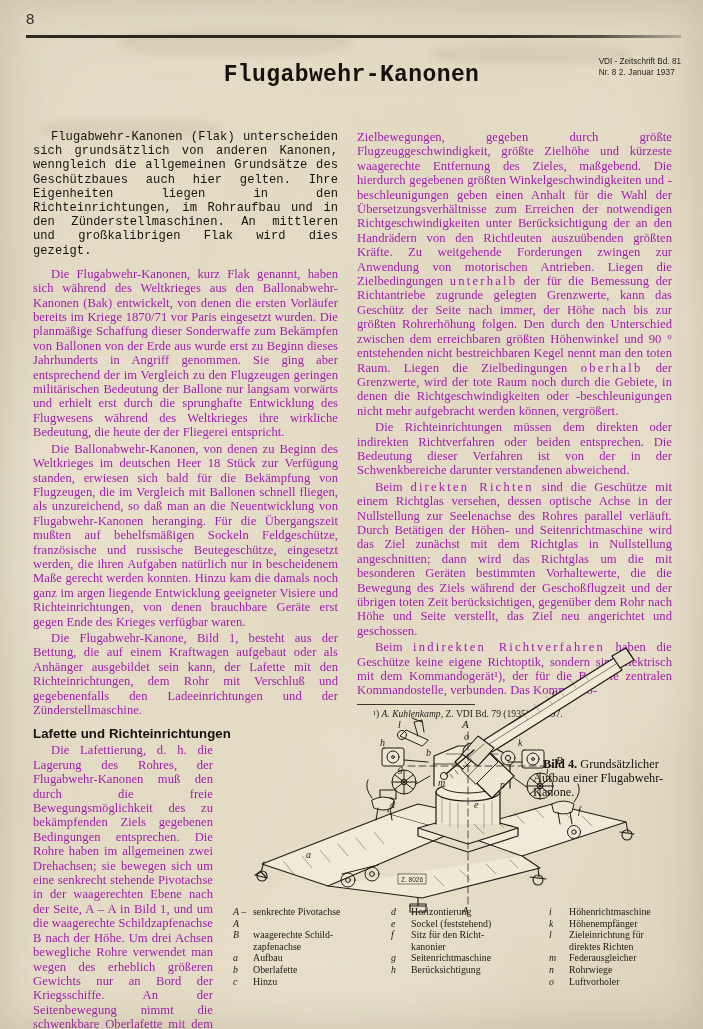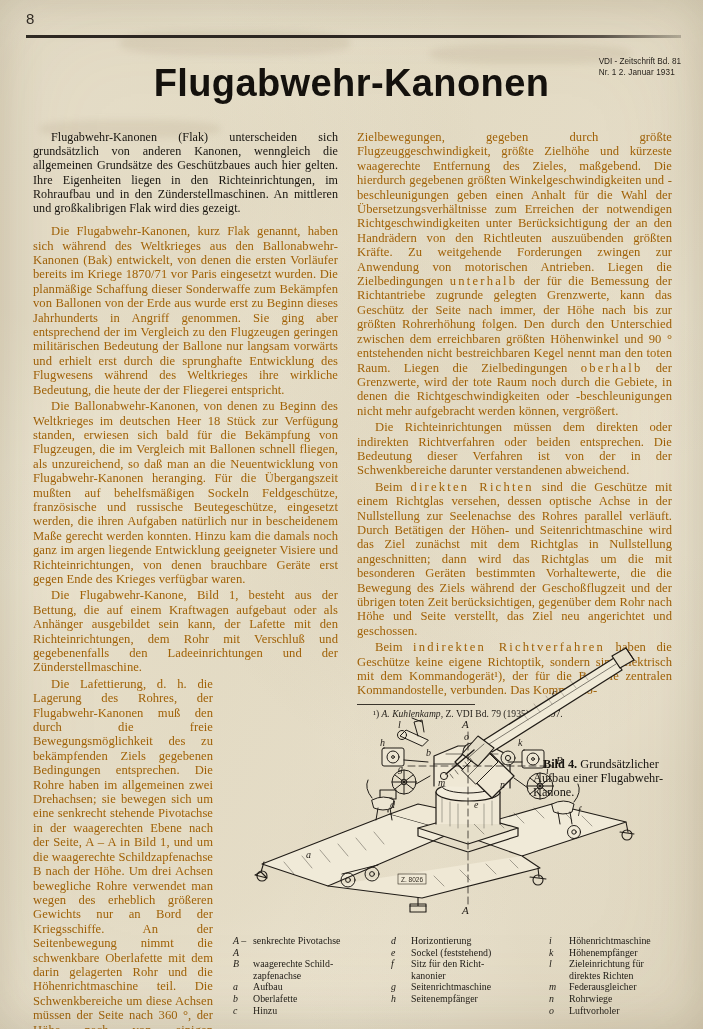--- a/index.html
+++ b/index.html
@@ -56,23 +56,23 @@
     position:absolute; left:26px; right:22px; top:35px;
     height:3px;
     background:linear-gradient(to right, #2c2722 0%, #2c2722 72%, rgba(44,39,34,.75) 88%, rgba(44,39,34,.25) 100%);
     transform-origin:left center;
   }
 
   
   .title {
     position:absolute; left:0; right:0; top:62px;
     text-align:center;
-    font-family:Liberation Sans, sans-serif;
+    font-family:Liberation Mono, monospace;
     font-weight:bold;
-    font-size:38px;
+    font-size:23px;
     letter-spacing:.4px;
     color:#15120e;
   }
   .byline {
     position:absolute; left:0; right:0; top:99px;
     text-align:center;
     font-family:"Liberation Sans", sans-serif;
     font-size:12.4px;
     letter-spacing:.25px;
     color:#1b1713;
@@ -86,29 +86,29 @@
   .col-right {
     position:absolute; left:357px; top:130px; width:315px;
   }
   p.body {
     margin:0 0 0 0;
     text-indent:18px;
     text-align:justify;
     font-size:12.6px;
     line-height:14.4px;
     letter-spacing:.05px;
-    color:#a16207;
+    color:#a21caf;
     -webkit-font-smoothing:none;
   }
   p.body + p.body { margin-top:2px; }
   p.lead {
     margin:0;
     text-indent:18px;
     text-align:justify;
-    font-family:Liberation Serif, serif;
+    font-family:Liberation Mono, monospace;
     font-size:12.1px;
     line-height:14.2px;
     letter-spacing:.05px;
     color:#17140f;
   }
   .sp { letter-spacing:2.2px; }
   .subhead {
     font-family:"Liberation Sans", sans-serif;
     font-weight:bold;
     font-size:13.2px;
@@ -137,21 +137,21 @@
     position:absolute; left:533px; top:757px; width:160px;
     font-size:12.3px; line-height:14px; color:#17140f;
     text-indent:10px;
   }
   .figcaption b{ font-weight:bold; }
 
   
   .legend {
     position:absolute; left:233px; top:906px; width:460px;
     display:flex; gap:14px;
-    font-size:9.9px; line-height:11.6px; color:#1d1a15;margin-top:29px;
+    font-size:9.9px; line-height:11.6px; color:#1d1a15;
   }
   .legend .lcol { width:152px; }
   .legend .lrow { display:flex; }
   .legend .key {
     width:20px; flex:0 0 20px;
     font-style:italic; text-align:left;
   }
   .legend .txt { flex:1; }
   .legend .cont { padding-left:20px; }
 
@@ -170,32 +170,33 @@
 <div class="smudge" style="left:120px; top:30px; width:230px; height:26px;"></div>
 <div class="smudge" style="left:40px; top:120px; width:180px; height:18px;"></div>
 <div class="smudge" style="left:430px; top:44px; width:200px; height:20px;"></div>
 
 <div class="page">
 
   <div class="runhead">
     <div class="folio">8</div>
     <div class="journal">
       <div>VDI - Zeitschrift  Bd. 81</div>
-      <div class="l2">Nr. 1     2. Januar 1931</div>
+      <div class="l2">Nr. 8     2. Januar 1937</div>
     </div>
   </div>
   <div class="rule-top"></div>
 
   <div class="title">Flugabwehr-Kanonen</div>
 
   <div class="col-left">
     <p class="lead">Flugabwehr-Kanonen (Flak) unterscheiden sich grundsätzlich von anderen Kanonen, wenngleich die allgemeinen Grundsätze des Geschützbaues auch hier gelten. Ihre Eigenheiten liegen in den Richteinrichtungen, im Rohraufbau und in den Zünderstellmaschinen. An mittleren und großkalibrigen Flak wird dies gezeigt.</p>
     <p class="body" style="margin-top:9px">Die Flugabwehr-Kanonen, kurz Flak genannt, haben sich während des Weltkrieges aus den Ballonabwehr-Kanonen (Bak) entwickelt, von denen die ersten Vorläufer bereits im Kriege 1870/71 vor Paris eingesetzt wurden. Die planmäßige Schaffung dieser Sonderwaffe zum Bekämpfen von Ballonen von der Erde aus wurde erst zu Beginn dieses Jahrhunderts in Angriff genommen. Sie ging aber entsprechend der im Vergleich zu den Flugzeugen geringen militärischen Bedeutung der Ballone nur langsam vorwärts und erhielt erst durch die sprunghafte Entwicklung des Flugwesens während des Weltkrieges ihre wirkliche Bedeutung, die heute der der Fliegerei entspricht.</p>
     <p class="body">Die Ballonabwehr-Kanonen, von denen zu Beginn des Weltkrieges im deutschen Heer 18 Stück zur Verfügung standen, erwiesen sich bald für die Bekämpfung von Flugzeugen, die im Vergleich mit Ballonen schnell fliegen, als unzureichend, so daß man an die Neuentwicklung von Flugabwehr-Kanonen heranging. Für die Übergangszeit mußten auf behelfsmäßigen Sockeln Feldgeschütze, französische und russische Beutegeschütze, eingesetzt werden, die ihren Aufgaben natürlich nur in bescheidenem Maße gerecht werden konnten. Hinzu kam die damals noch ganz im argen liegende Entwicklung geeigneter Visiere und Richteinrichtungen, von denen brauchbare Geräte erst gegen Ende des Krieges verfügbar waren.</p>
     <p class="body">Die Flugabwehr-Kanone, Bild 1, besteht aus der Bettung, die auf einem Kraftwagen aufgebaut oder als Anhänger ausgebildet sein kann, der Lafette mit den Richteinrichtungen, dem Rohr mit Verschluß und gegebenenfalls den Ladeeinrichtungen und der Zünderstellmaschine.</p>
+    <div class="subhead">Lafette und Richteinrichtungen</div>
     <p class="body narrow">Die Lafettierung, d. h. die Lagerung des Rohres, der Flugabwehr-Kanonen muß den durch die freie Bewegungsmöglichkeit des zu bekämpfenden Ziels gegebenen Bedingungen entsprechen. Die Rohre haben im allgemeinen zwei Drehachsen; sie bewegen sich um eine senkrecht stehende Pivotachse in der waagerechten Ebene nach der Seite, A – A in Bild 1, und um die waagerechte Schildzapfenachse B nach der Höhe. Um drei Achsen bewegliche Rohre verwendet man wegen des erheblich größeren Gewichts nur an Bord der Kriegsschiffe. An der Seitenbewegung nimmt die schwenkbare Oberlafette mit dem darin gelagerten Rohr und die Höhenrichtmaschine teil. Die Schwenkbereiche um diese Achsen müssen der Seite nach 360 °, der Höhe nach von einigen Minusgraden bis höchstens 90 ° betragen.</p>
 
   </div>
 
   <div class="col-right">
     <p class="body" style="text-indent:0"><span>Zielbewegungen, gegeben durch größte Flugzeuggeschwindigkeit, größte Zielhöhe und kürzeste waagerechte Entfernung des Zieles, maßgebend. Die hierdurch gegebenen größten Winkelgeschwindigkeiten und -beschleunigungen geben einen Anhalt für die Wahl der Übersetzungsverhältnisse zum Erreichen der notwendigen Richtgeschwindigkeiten unter Berücksichtigung der an den Handrädern von den Richtleuten auszuübenden größten Kräfte. Zu weitgehende Forderungen zwingen zur Anwendung von motorischen Antrieben. Liegen die Zielbedingungen</span> <span class="sp">unterhalb</span><span> der für die Bemessung der Richtantriebe zugrunde gelegten Grenzwerte, kann das Geschütz der Seite nach immer, der Höhe nach bis zur größten Rohrerhöhung folgen. Den durch den Unterschied zwischen dem erreichbaren größten Höhenwinkel und 90 ° entstehenden nicht bestreichbaren Kegel nennt man den toten Raum. Liegen die Zielbedingungen</span> <span class="sp">oberhalb</span><span> der Grenzwerte, wird der tote Raum noch durch die Gebiete, in denen die Richtgeschwindigkeiten oder -beschleunigungen nicht mehr aufgebracht werden können, vergrößert.</span></p>
 
     <p class="body">Die Richteinrichtungen müssen dem direkten oder indirekten Richtverfahren oder beiden entsprechen. Die Bedeutung dieser Verfahren ist von der in der Schwenkbereiche darunter verstandenen abweichend.</p>
 
     <p class="body"><span>Beim </span><span class="sp">direkten Richten</span><span> sind die Geschütze mit einem Richtglas versehen, dessen optische Achse in der Nullstellung zur Seelenachse des Rohres parallel verläuft. Durch Betätigen der Höhen- und Seitenrichtmaschine wird das Ziel zunächst mit dem Richtglas in Nullstellung angeschnitten; dann wird das Richtglas um die mit besonderen Geräten bestimmten Vorhaltewerte, die die Bewegung des Ziels während der Geschoßflugzeit und der übrigen toten Zeit berücksichtigen, gegenüber dem Rohr nach Höhe und Seite verstellt, das Ziel neu angerichtet und geschossen.</span></p>
@@ -407,21 +408,21 @@
           <span class="key">f</span>
           <span class="txt">Sitz für den Richt-</span>
         </div>
       <div class="cont">kanonier</div>
       <div class="lrow">
           <span class="key">g</span>
           <span class="txt">Seitenrichtmaschine</span>
         </div>
       <div class="lrow">
           <span class="key">h</span>
-          <span class="txt">Seitenempfänger</span>
+          <span class="txt">Berücksichtigung</span>
         </div>
     </div>
 
     <div class="lcol">
       <div class="lrow">
           <span class="key">i</span>
           <span class="txt">Höhenrichtmaschine</span>
         </div>
       <div class="lrow">
           <span class="key">k</span>

